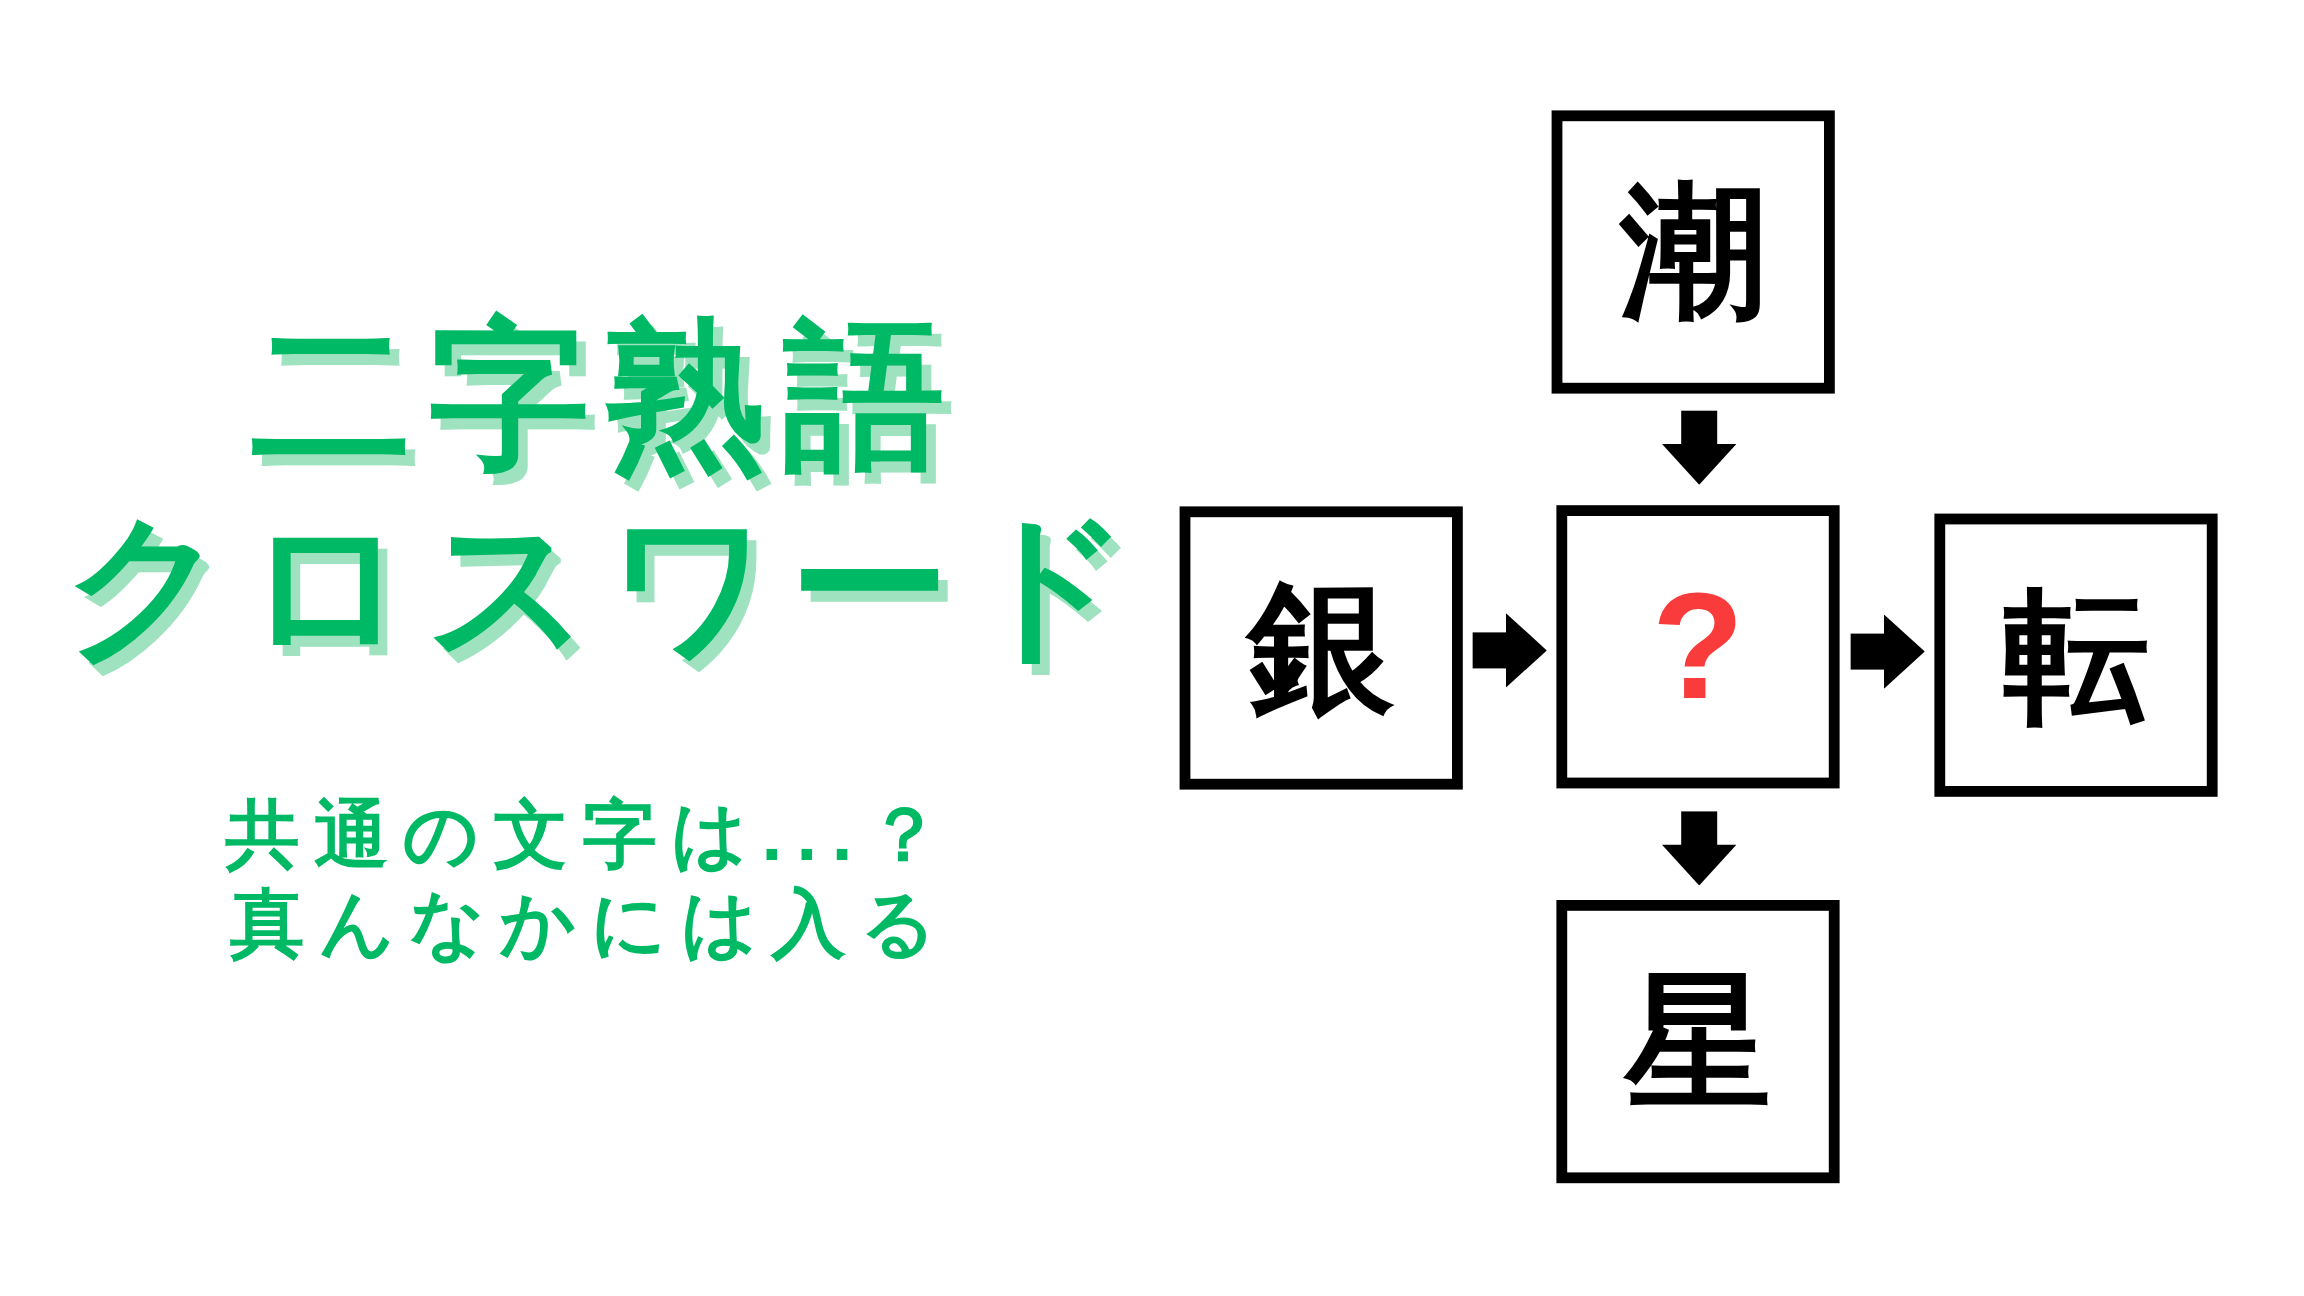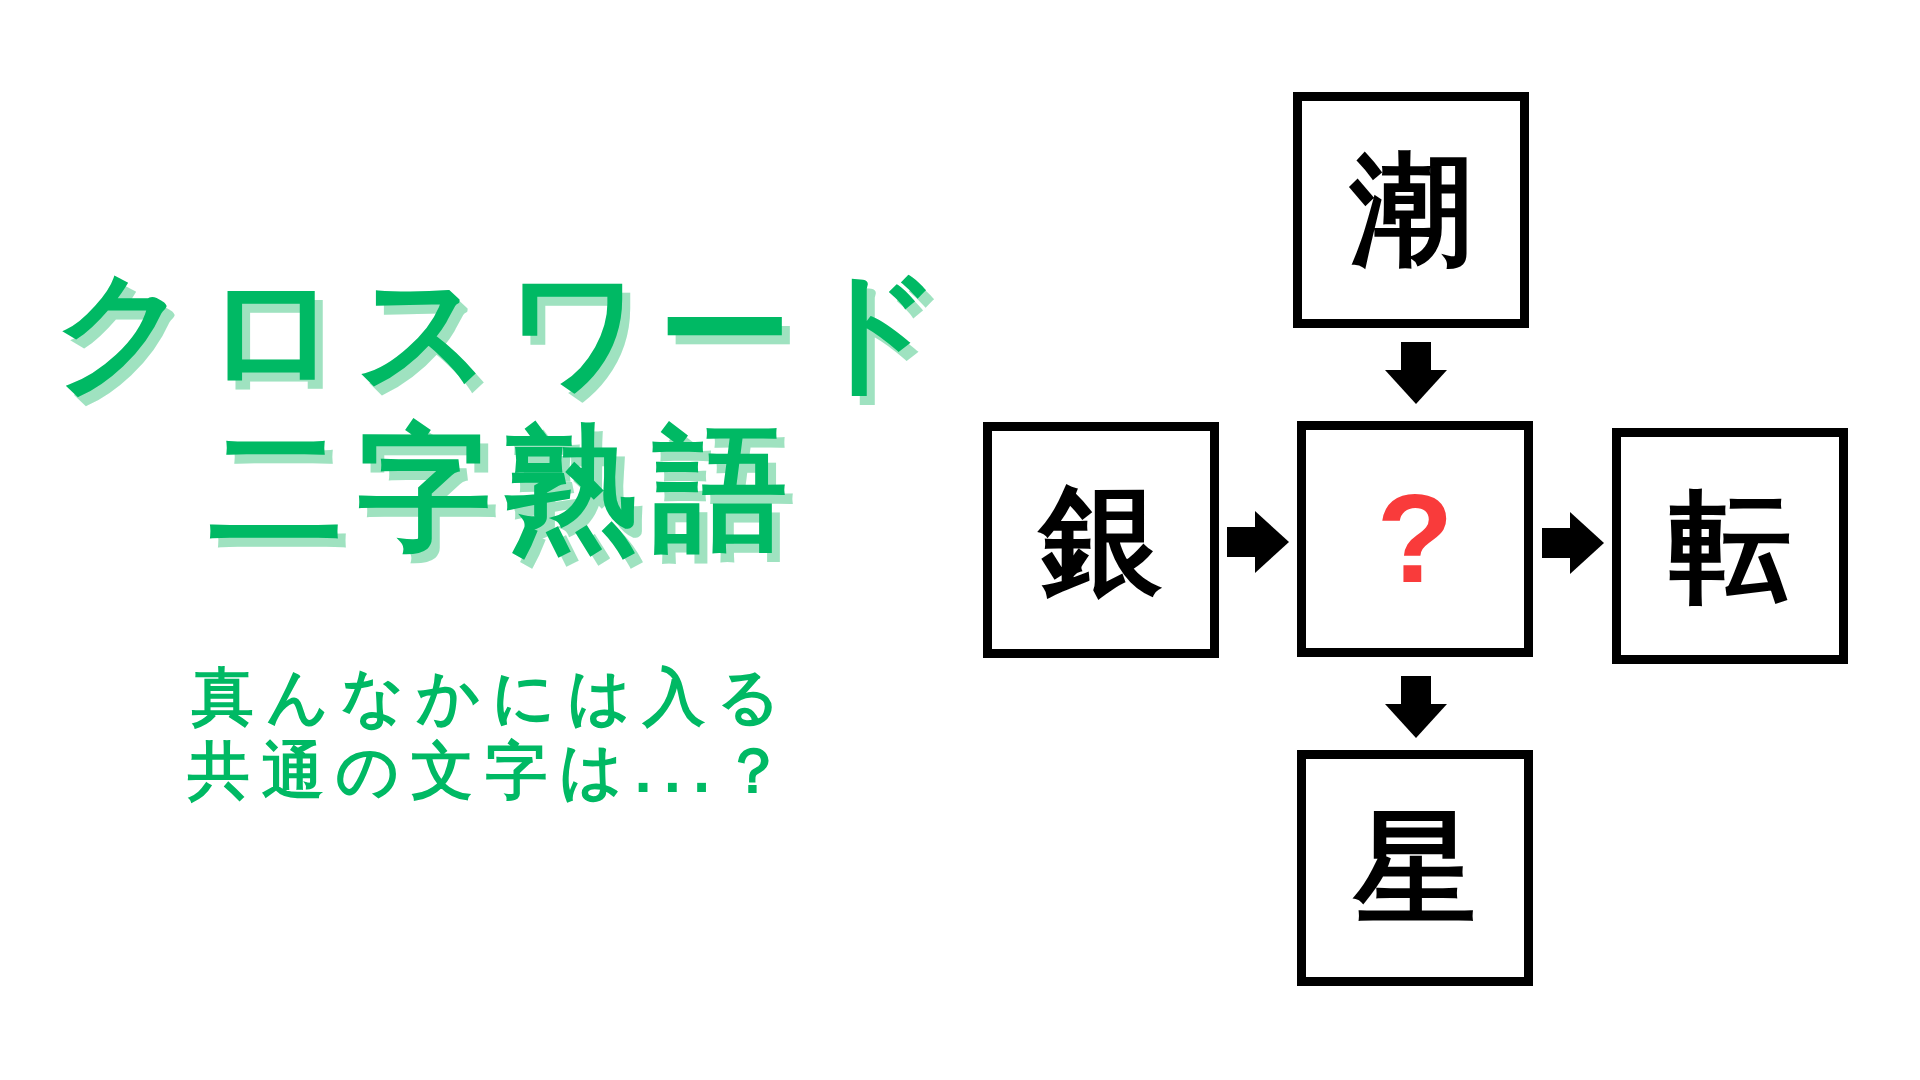--- a/index.html
+++ b/index.html
@@ -78,27 +78,27 @@
   .arrow svg { display: block; width: 100%; height: 100%; }
   .arrow-down-1  { left: 1385px; top: 342px; }
   .arrow-right-1 { left: 1227px; top: 511px; }
   .arrow-right-2 { left: 1542px; top: 512px; }
   .arrow-down-2  { left: 1385px; top: 676px; }
 </style>
 </head>
 <body>
 
 <div class="title">
+  <div>二字熟語</div>
   <div>クロスワード</div>
-  <div>二字熟語</div>
 </div>
 
 <div class="subtitle">
+  <div>共通の文字は...？</div>
   <div>真んなかには入る</div>
-  <div>共通の文字は...？</div>
 </div>
 
 <div>
 
   <div class="cell cell-top">
     <span class="char">潮</span>
   </div>
 
   <div class="arrow arrow-down-1">
     <svg viewBox="0 0 62 62" xmlns="http://www.w3.org/2000/svg">

